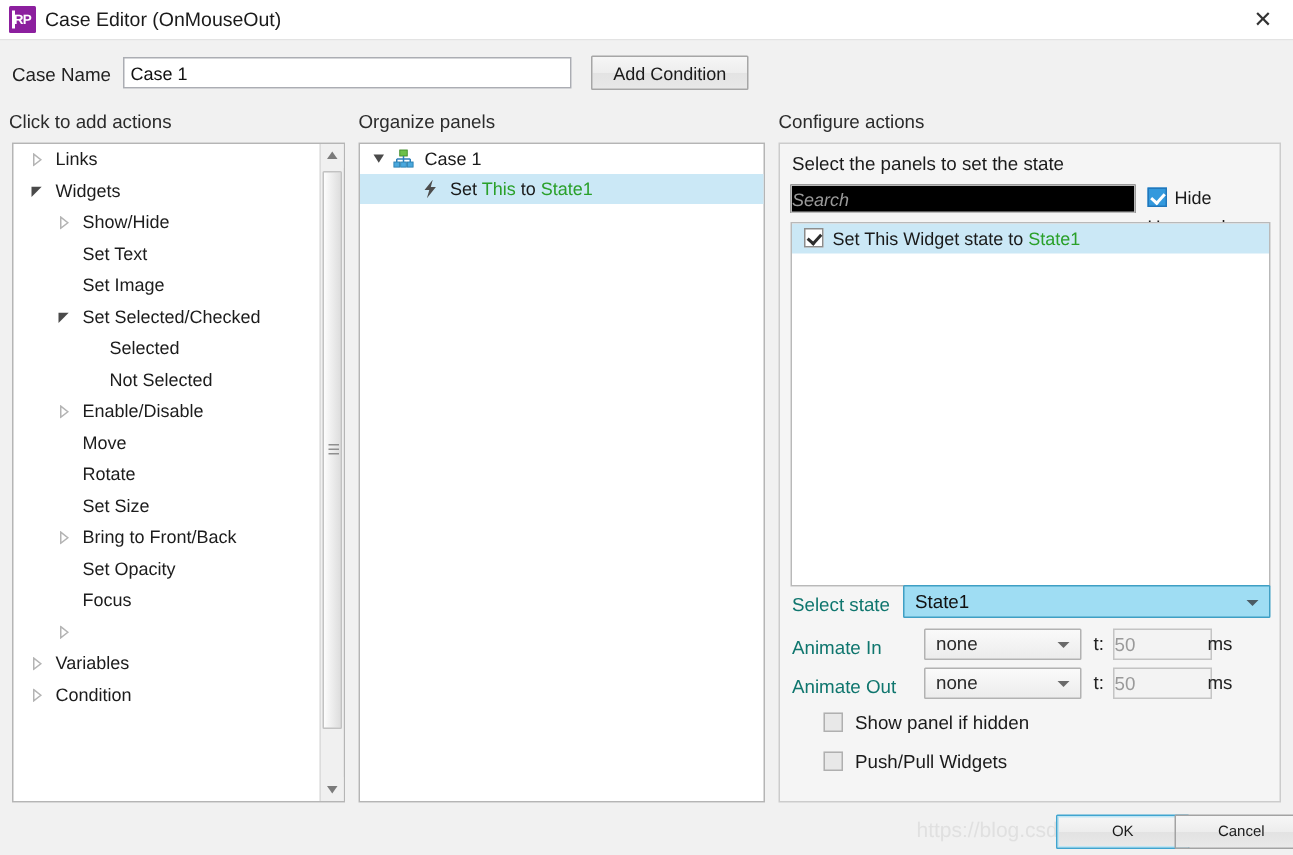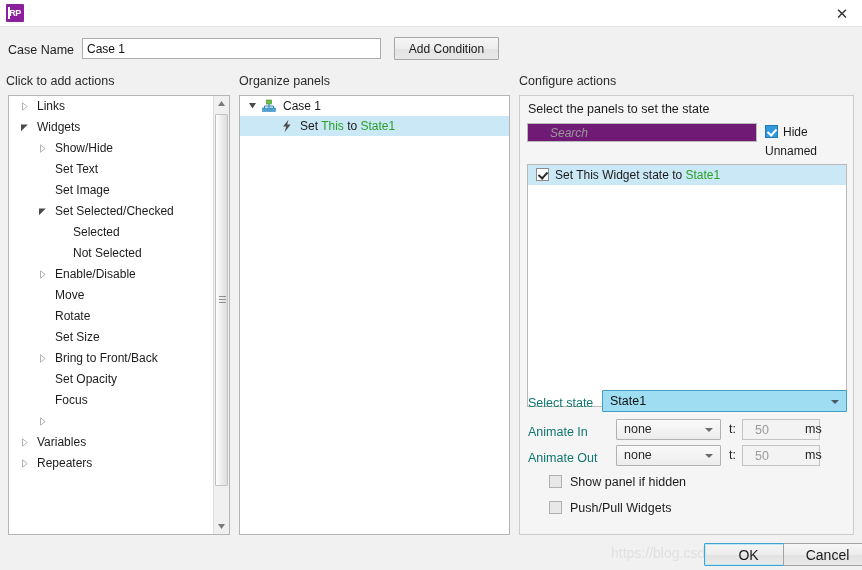--- a/index.html
+++ b/index.html
@@ -127,23 +127,23 @@
   .m-icon { position: absolute; top: 3px; width: 14px; height: 14px; }
   .m-text { position: absolute; top: 0; }
   .green { color: #2aa02a; text-align: center; }
 
   
   .rp-title {
     position: absolute; left: 8px; top: 6px; font-size: 12.5px; color: #1b1b1b;
   }
   .search-input {
     position: absolute; left: 7px; top: 27px; width: 230px; height: 19px;
-    border: 1px solid #b9b9b9; background: #701a75;
+    border: 1px solid #b9b9b9; background: #000000;
     font-size: 12px; font-style: italic; color: #8f8f8f;
-    padding: 0 22px; font-family: "Liberation Sans", sans-serif; outline: none;
+    padding: 0 0; font-family: "Liberation Sans", sans-serif; outline: none;
   }
   .search-input::placeholder { color: #999; font-style: italic; opacity: 1; }
   .hide-unnamed {
     position: absolute; left: 245px; top: 27px; height: 19px;
     line-height: 19px; font-size: 12px; color: #1b1b1b; cursor: pointer;
     user-select: none;
   }
   .cb {
     display: inline-block; width: 13px; height: 13px; vertical-align: -2px;
     border: 1px solid #8c8c8c; background: #ffffff; margin-right: 5px;
@@ -155,21 +155,21 @@
     width: 4px; height: 7px; border: solid #ffffff;
     border-width: 0 2px 2px 0; transform: rotate(42deg);
   }
   .cb.checked::after {
     content: ""; position: absolute; left: 3px; top: 1px;
     width: 4px; height: 7px; border: solid #2c2c2c;
     border-width: 0 2px 2px 0; transform: rotate(42deg);
   }
   .panels-list {
     position: absolute; left: 7px; top: 52px; width: 320px; height: 243px;
-    background: #ffffff; border: 1px solid #b9b9b9; overflow: hidden; margin-top: 16px;
+    background: #ffffff; border: 1px solid #b9b9b9; overflow: hidden;
   }
   .panel-item {
     position: relative; height: 20px; line-height: 20px;
     font-size: 12px; padding-left: 27px; background: #cbe8f6; cursor: default;
   }
   .panel-item .cb { position: absolute; left: 8px; top: 3px; margin: 0; }
   .panel-item span.txt { padding-left: 0; }
 
   .row-lbl {
     position: absolute; font-size: 12.5px; color: #0f766e; line-height: 21px;
@@ -195,23 +195,23 @@
     font-size: 12.5px; color: #2b2b2b; line-height: 19px; padding-left: 7px;
     cursor: pointer;
   }
   #ani-in-combo  { top: 323px; }
   #ani-out-combo { top: 349px; }
   .ani-combo .combo-arrow { border-top-color: #6a6a6a; top: 8px; }
   .t-lbl { position: absolute; left: 209px; font-size: 12.5px; color: #222; }
   #t-lbl-in  { top: 326px; }
   #t-lbl-out { top: 352px; }
   .ms-input {
-    position: absolute; left: 222px; width: 78px; height: 21px;
+    position: absolute; left: 222px; width: 66px; height: 21px;
     border: 1px solid #c4c4c4; background: #f3f3f3;
-    font-size: 12.5px; color: #9a9a9a; padding: 0 12px;
+    font-size: 12.5px; color: #9a9a9a; padding: 0 0;
     font-family: "Liberation Sans", sans-serif; outline: none;
   }
   #ms-in  { top: 323px; }
   #ms-out { top: 349px; }
   .ms-lbl { position: absolute; left: 285px; font-size: 12.5px; color: #222; }
   #ms-lbl-in  { top: 326px; }
   #ms-lbl-out { top: 352px; }
 
   .chk-row {
     position: absolute; left: 29px; font-size: 12.5px; color: #1b1b1b;
@@ -220,21 +220,21 @@
   #chk-show { top: 379px; }
   #chk-push { top: 405px; }
   .cb-gray {
     display: inline-block; width: 13px; height: 13px; vertical-align: -2px;
     border: 1px solid #b0b0b0; background: #e8e8e8; margin-right: 8px;
   }
 
   
   .dlg-btn {
     position: absolute; width: 89px; height: 23px; top: 543px;
-    font-size: 14px; font-family: "Liberation Sans", sans-serif;
+    font-size: 10px; font-family: "Liberation Sans", sans-serif;
     color: #1a1a1a; cursor: pointer; border-radius: 1px;
     background: linear-gradient(to bottom, #f6f6f6 0%, #ededed 50%, #e2e2e2 51%, #e9e9e9 100%);
     border: 1px solid #a3a3a3;
   }
   #ok-btn { left: 704px; border: 1px solid #3fa5d0; box-shadow: inset 0 0 0 1px #bfe6f5; }
   #cancel-btn { left: 783px; }
 
   .watermark {
     position: absolute; left: 611px; top: 545px;
     font-size: 14px; color: #e0e0e0; white-space: nowrap;
@@ -242,20 +242,21 @@
     font-family: "Liberation Sans", sans-serif;
   }
 </style>
 </head>
 <body>
 
 <div id="app">
 
   <div class="titlebar">
     <div class="title-icon">RP</div>
+    <div class="title-text">Case Editor (OnMouseOut)</div>
     <div class="close-btn">✕</div>
   </div>
 
   <div class="case-label">Case Name</div>
   <input class="case-input" type="text" value="Case 1" style="">
   <button class="add-cond-btn">Add Condition</button>
 
   <div class="col-head" id="h1">Click to add actions</div>
   <div class="col-head" id="h2">Organize panels</div>
   <div class="col-head" id="h3">Configure actions</div>
@@ -333,21 +334,21 @@
         <div class="tree-row">
           <span class="tw" style="left:8px"><svg width="9" height="9" viewBox="0 0 9 9">
               <path d="M2.5 0.8 L7.2 4.5 L2.5 8.2 Z" fill="none" stroke="#b4b4b4" stroke-width="1"></path>
             </svg></span>
           <span class="tree-label" style="position:absolute;left:28px;top:0">Variables</span>
         </div>
         <div class="tree-row">
           <span class="tw" style="left:8px"><svg width="9" height="9" viewBox="0 0 9 9">
               <path d="M2.5 0.8 L7.2 4.5 L2.5 8.2 Z" fill="none" stroke="#b4b4b4" stroke-width="1"></path>
             </svg></span>
-          <span class="tree-label" style="position:absolute;left:28px;top:0">Repeaters</span>
+          <span class="tree-label" style="position:absolute;left:28px;top:0">Condition</span>
         </div>
       </div>
     <div class="vscroll">
       <div class="vs-arrow vs-up">
         <svg width="15" height="16" viewBox="0 0 15 16">
             <path d="M7.5 5 L11 10 L4 10 Z" fill="#7b7b7b"></path>
           </svg>
       </div>
       <div class="vs-thumb">
         <div class="vs-grip">

